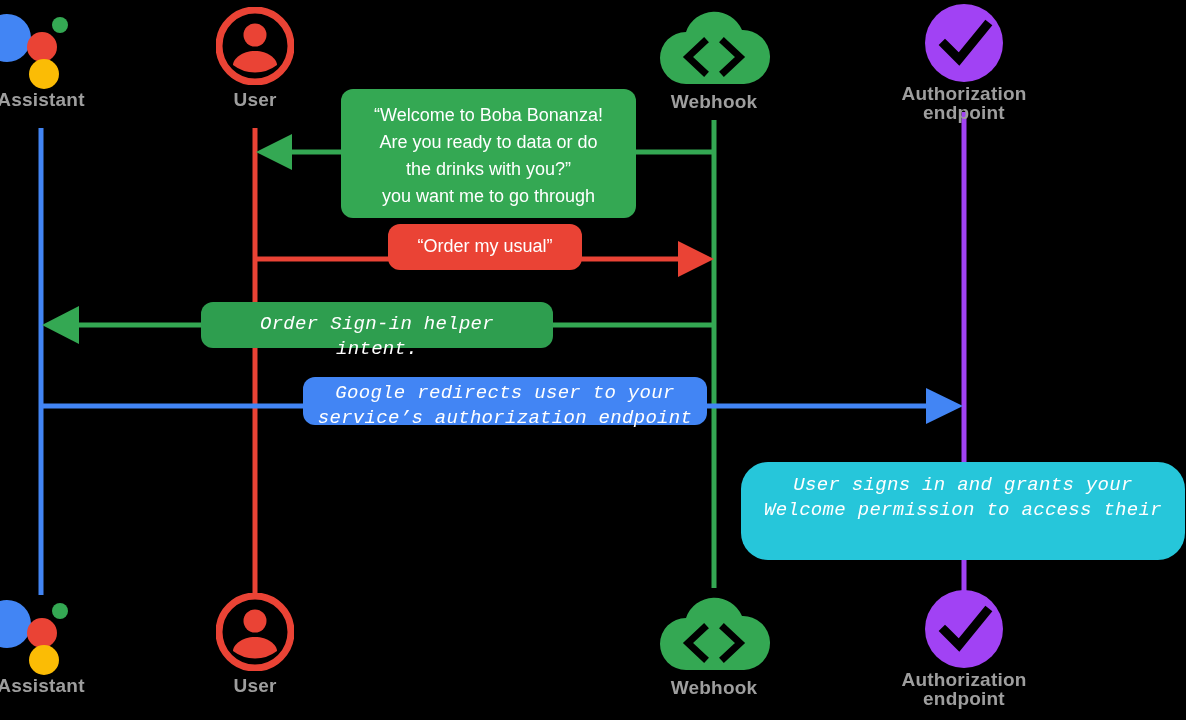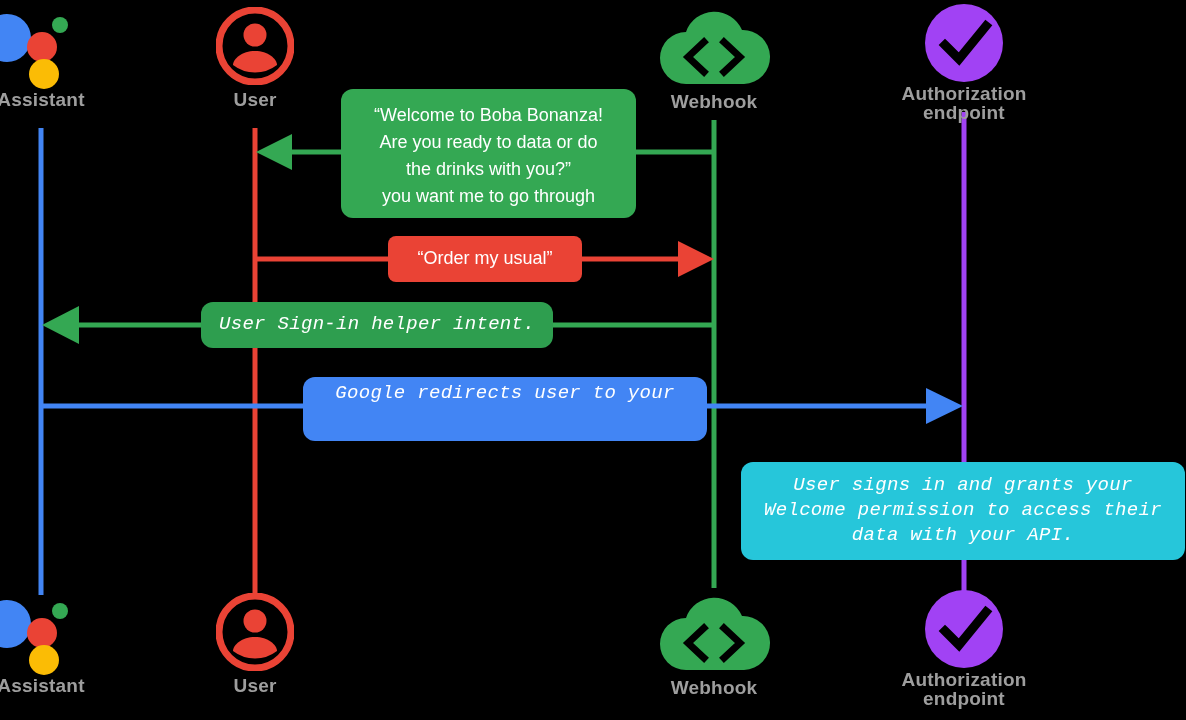--- a/index.html
+++ b/index.html
@@ -181,29 +181,29 @@
 endpoint</div>
 </div>
 
 <div class="bubble sans" style="left:341px; top:89px; width:295px; height:129px; background:#34a853; padding:13px 14px;">
   <div>“Welcome to Boba Bonanza!</div>
   <div>Are you ready to data or do</div>
   <div>the drinks with you?”</div>
   <div>you want me to go through</div>
 </div>
 
-<div class="bubble sans" style="left:388px; top:236px; width:194px; height:46px; background:#ea4335; padding:9px 10px;border-radius:8px;">
+<div class="bubble sans" style="left:388px; top:224px; width:194px; height:46px; background:#ea4335; padding:9px 10px;">
   <div>“Order my usual”</div>
 </div>
 
 <div class="bubble mono" style="left:201px; top:302px; width:352px; height:46px; background:#2e9e4f; padding:10px 14px;">
-  <div>User Sign-in helper intent.</div>
-</div>
-
-<div class="bubble mono" style="left:303px; top:377px; width:404px; height:64px; background:#4285f4; padding:4px 12px;">
+  <div>Order Sign-in helper intent.</div>
+</div>
+
+<div class="bubble mono" style="left:303px; top:377px; width:404px; height:48px; background:#4285f4; padding:4px 12px;">
   <div>Google redirects user to your</div>
-</div>
-
-<div class="bubble mono" style="left:741px; top:462px; width:444px; height:98px; background:#26c6da; padding:11px 12px;">
+  <div>service’s authorization endpoint</div>
+</div>
+
+<div class="bubble mono" style="left:741px; top:462px; width:444px; height:98px; background:#26c6da; padding:11px 12px;border-radius:27px;">
   <div>User signs in and grants your</div>
   <div>Welcome permission to access their</div>
-  <div>data with your API.</div>
 </div>
 
 </body></html>

